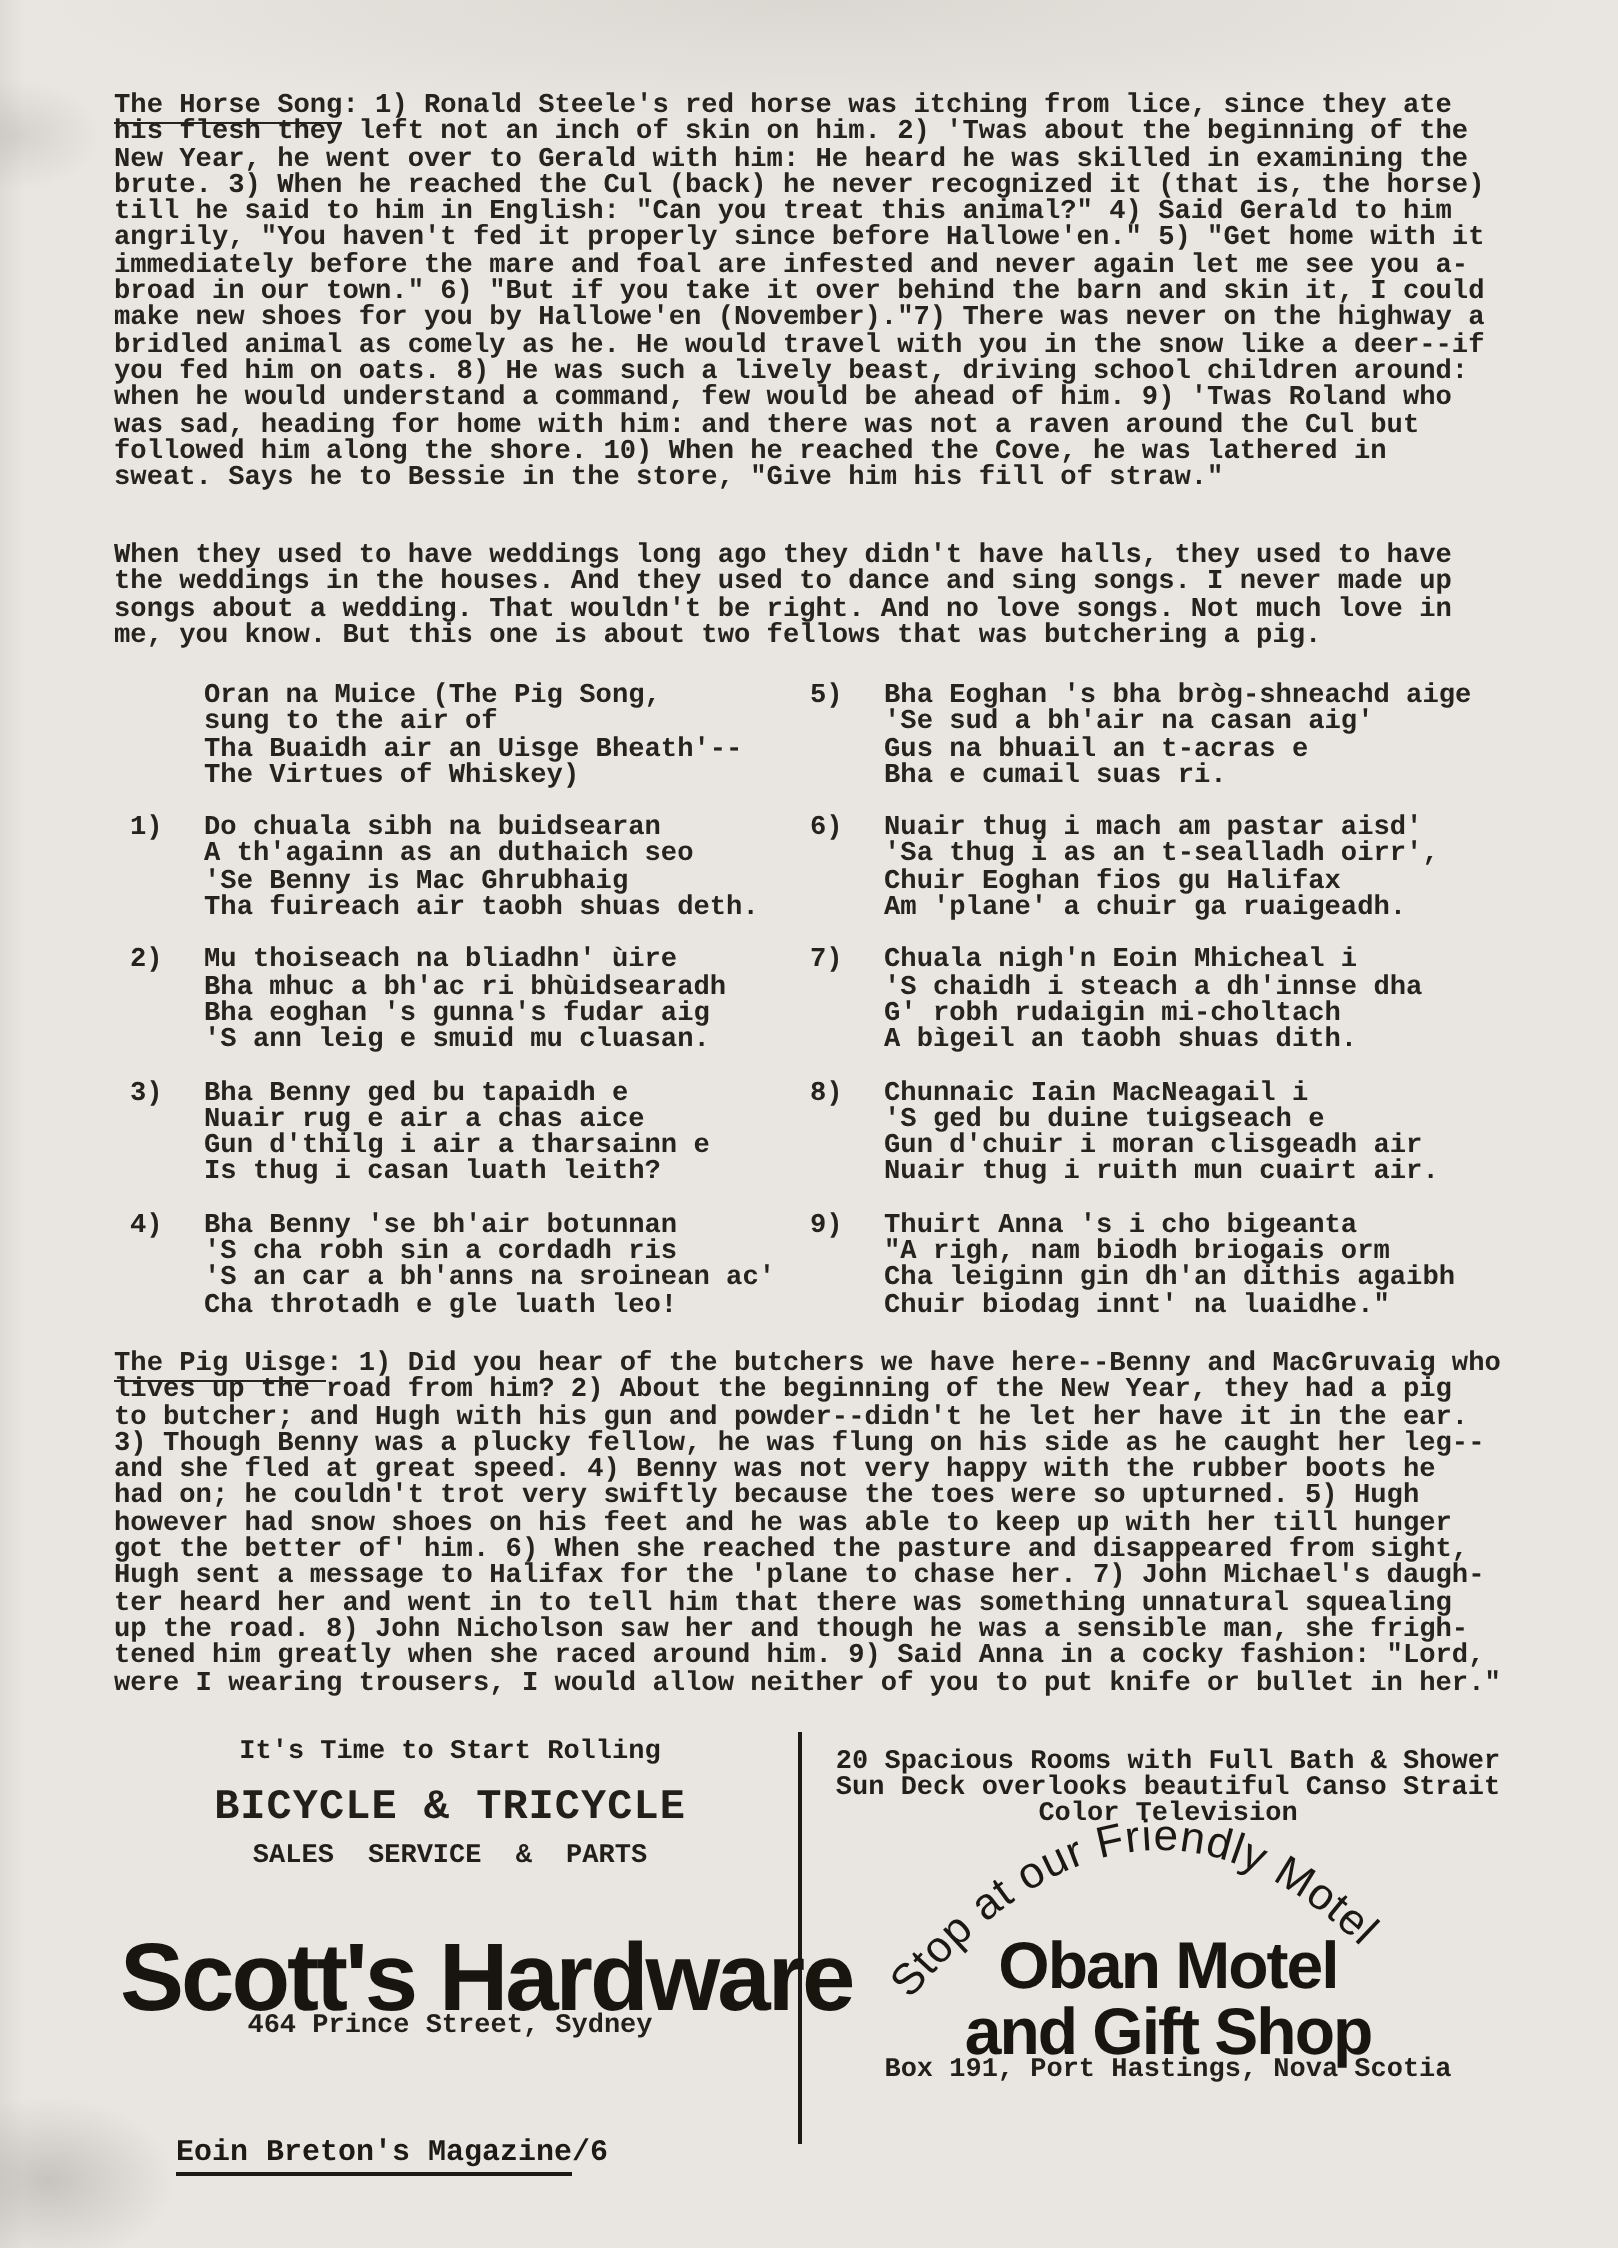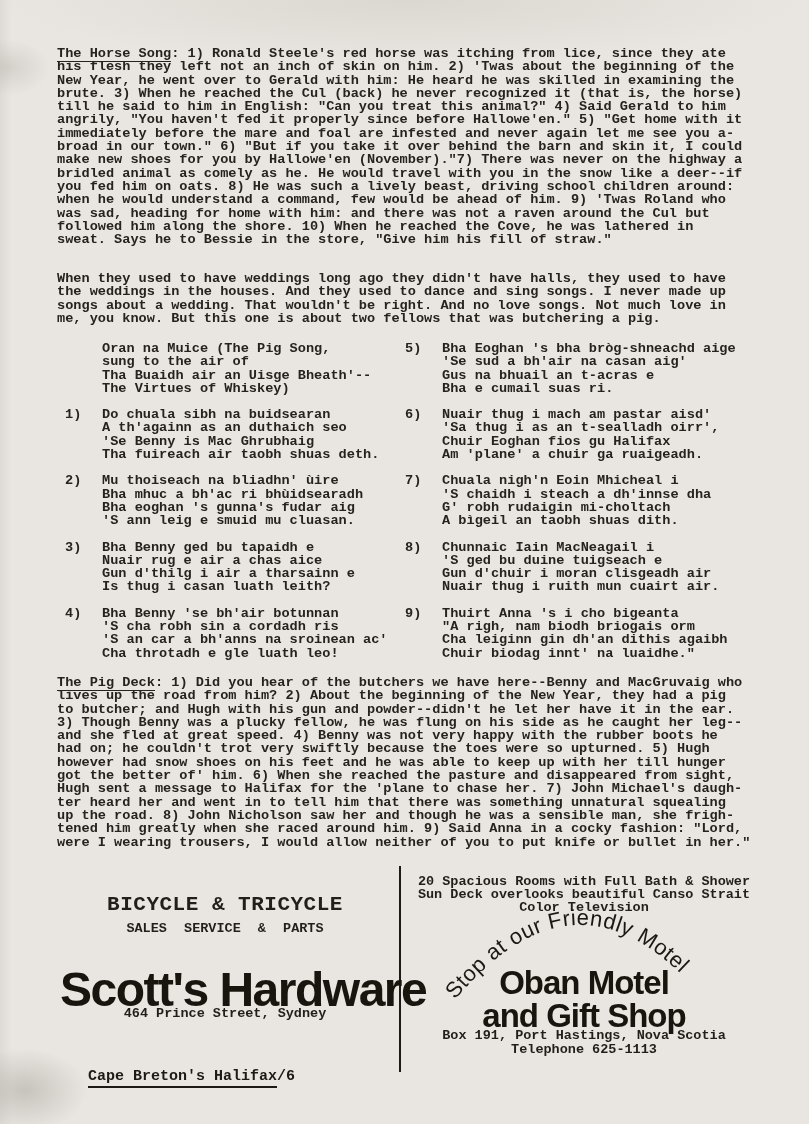--- a/index.html
+++ b/index.html
@@ -161,50 +161,50 @@
     </div>
     <div class="stanza">
       <span class="vnum">9)</span>
       <div class="vlines">Thuirt Anna 's i cho bigeanta
 "A righ, nam biodh briogais orm
 Cha leiginn gin dh'an dithis agaibh
 Chuir biodag innt' na luaidhe."</div>
     </div>
   </div>
 
-  <div class="tpara" style="top:676px;left:57px;width:704px"><span class="title-u">The Pig Deck</span><span>: 1) Did you hear of the butchers we have here--Benny and MacGruvaig who
+  <div class="tpara" style="top:676px;left:57px;width:704px"><span class="title-u">The Pig Uisge</span><span>: 1) Did you hear of the butchers we have here--Benny and MacGruvaig who
 lives up the road from him? 2) About the beginning of the New Year, they had a pig
 to butcher; and Hugh with his gun and powder--didn't he let her have it in the ear.
 3) Though Benny was a plucky fellow, he was flung on his side as he caught her leg--
 and she fled at great speed. 4) Benny was not very happy with the rubber boots he
 had on; he couldn't trot very swiftly because the toes were so upturned. 5) Hugh
 however had snow shoes on his feet and he was able to keep up with her till hunger
 got the better of' him. 6) When she reached the pasture and disappeared from sight,
 Hugh sent a message to Halifax for the 'plane to chase her. 7) John Michael's daugh-
 ter heard her and went in to tell him that there was something unnatural squealing
 up the road. 8) John Nicholson saw her and though he was a sensible man, she frigh-
 tened him greatly when she raced around him. 9) Said Anna in a cocky fashion: "Lord,
 were I wearing trousers, I would allow neither of you to put knife or bullet in her."</span></div>
 
   <div class="divider" style="left:399px;top:866px;width:2px;height:206px"></div>
 
+  <div class="ad-line" style="top:870px;left:60px;width:330px">It's Time to Start Rolling</div>
   <div class="ad-line bike-subline" style="top:922px;left:60px;width:330px">SALES SERVICE &amp; PARTS</div>
   <div class="ad-line bike-headline" style="top:894px;left:60px;width:330px">BICYCLE &amp; TRICYCLE</div>
   <div class="display-sans store-name" style="top:972px;left:60px;width:330px">Scott's Hardware</div>
   <div class="ad-line" style="top:1007px;left:60px;width:330px">464 Prince Street, Sydney</div>
 
   <div class="ad-line" style="top:875px;left:408px;width:352px">20 Spacious Rooms with Full Bath &amp; Shower
 Sun Deck overlooks beautiful Canso Strait
 Color Television</div>
   <svg class="arch-svg" style="left:430px;top:895px" width="300" height="130" viewBox="0 0 300 130">
     <defs>
       <path id="archPath" d="M 25 105 Q 150 -45 275 105" fill="none"></path>
     </defs>
     <text><textPath href="#archPath">Stop at our Friendly Motel</textPath></text>
   </svg>
   <div class="display-sans motel-name" style="top:999px;left:408px;width:352px">and Gift Shop</div>
   <div class="display-sans motel-name" style="top:966px;left:408px;width:352px">Oban Motel</div>
   <div class="ad-line" style="top:1029px;left:408px;width:352px">Box 191, Port Hastings, Nova Scotia</div>
-  <div class="ad-line" style="top:1043px;left:408px;width:352px">Telephone 625-1113</div>
-
-  <div class="footer" style="top:1069px;left:88px"><span class="name">Cape Breton's Halifax</span><span>/6</span></div>
+
+  <div class="footer" style="top:1069px;left:88px"><span class="name">Eoin Breton's Magazine</span><span>/6</span></div>
 
 </div>
 
 </body></html>

